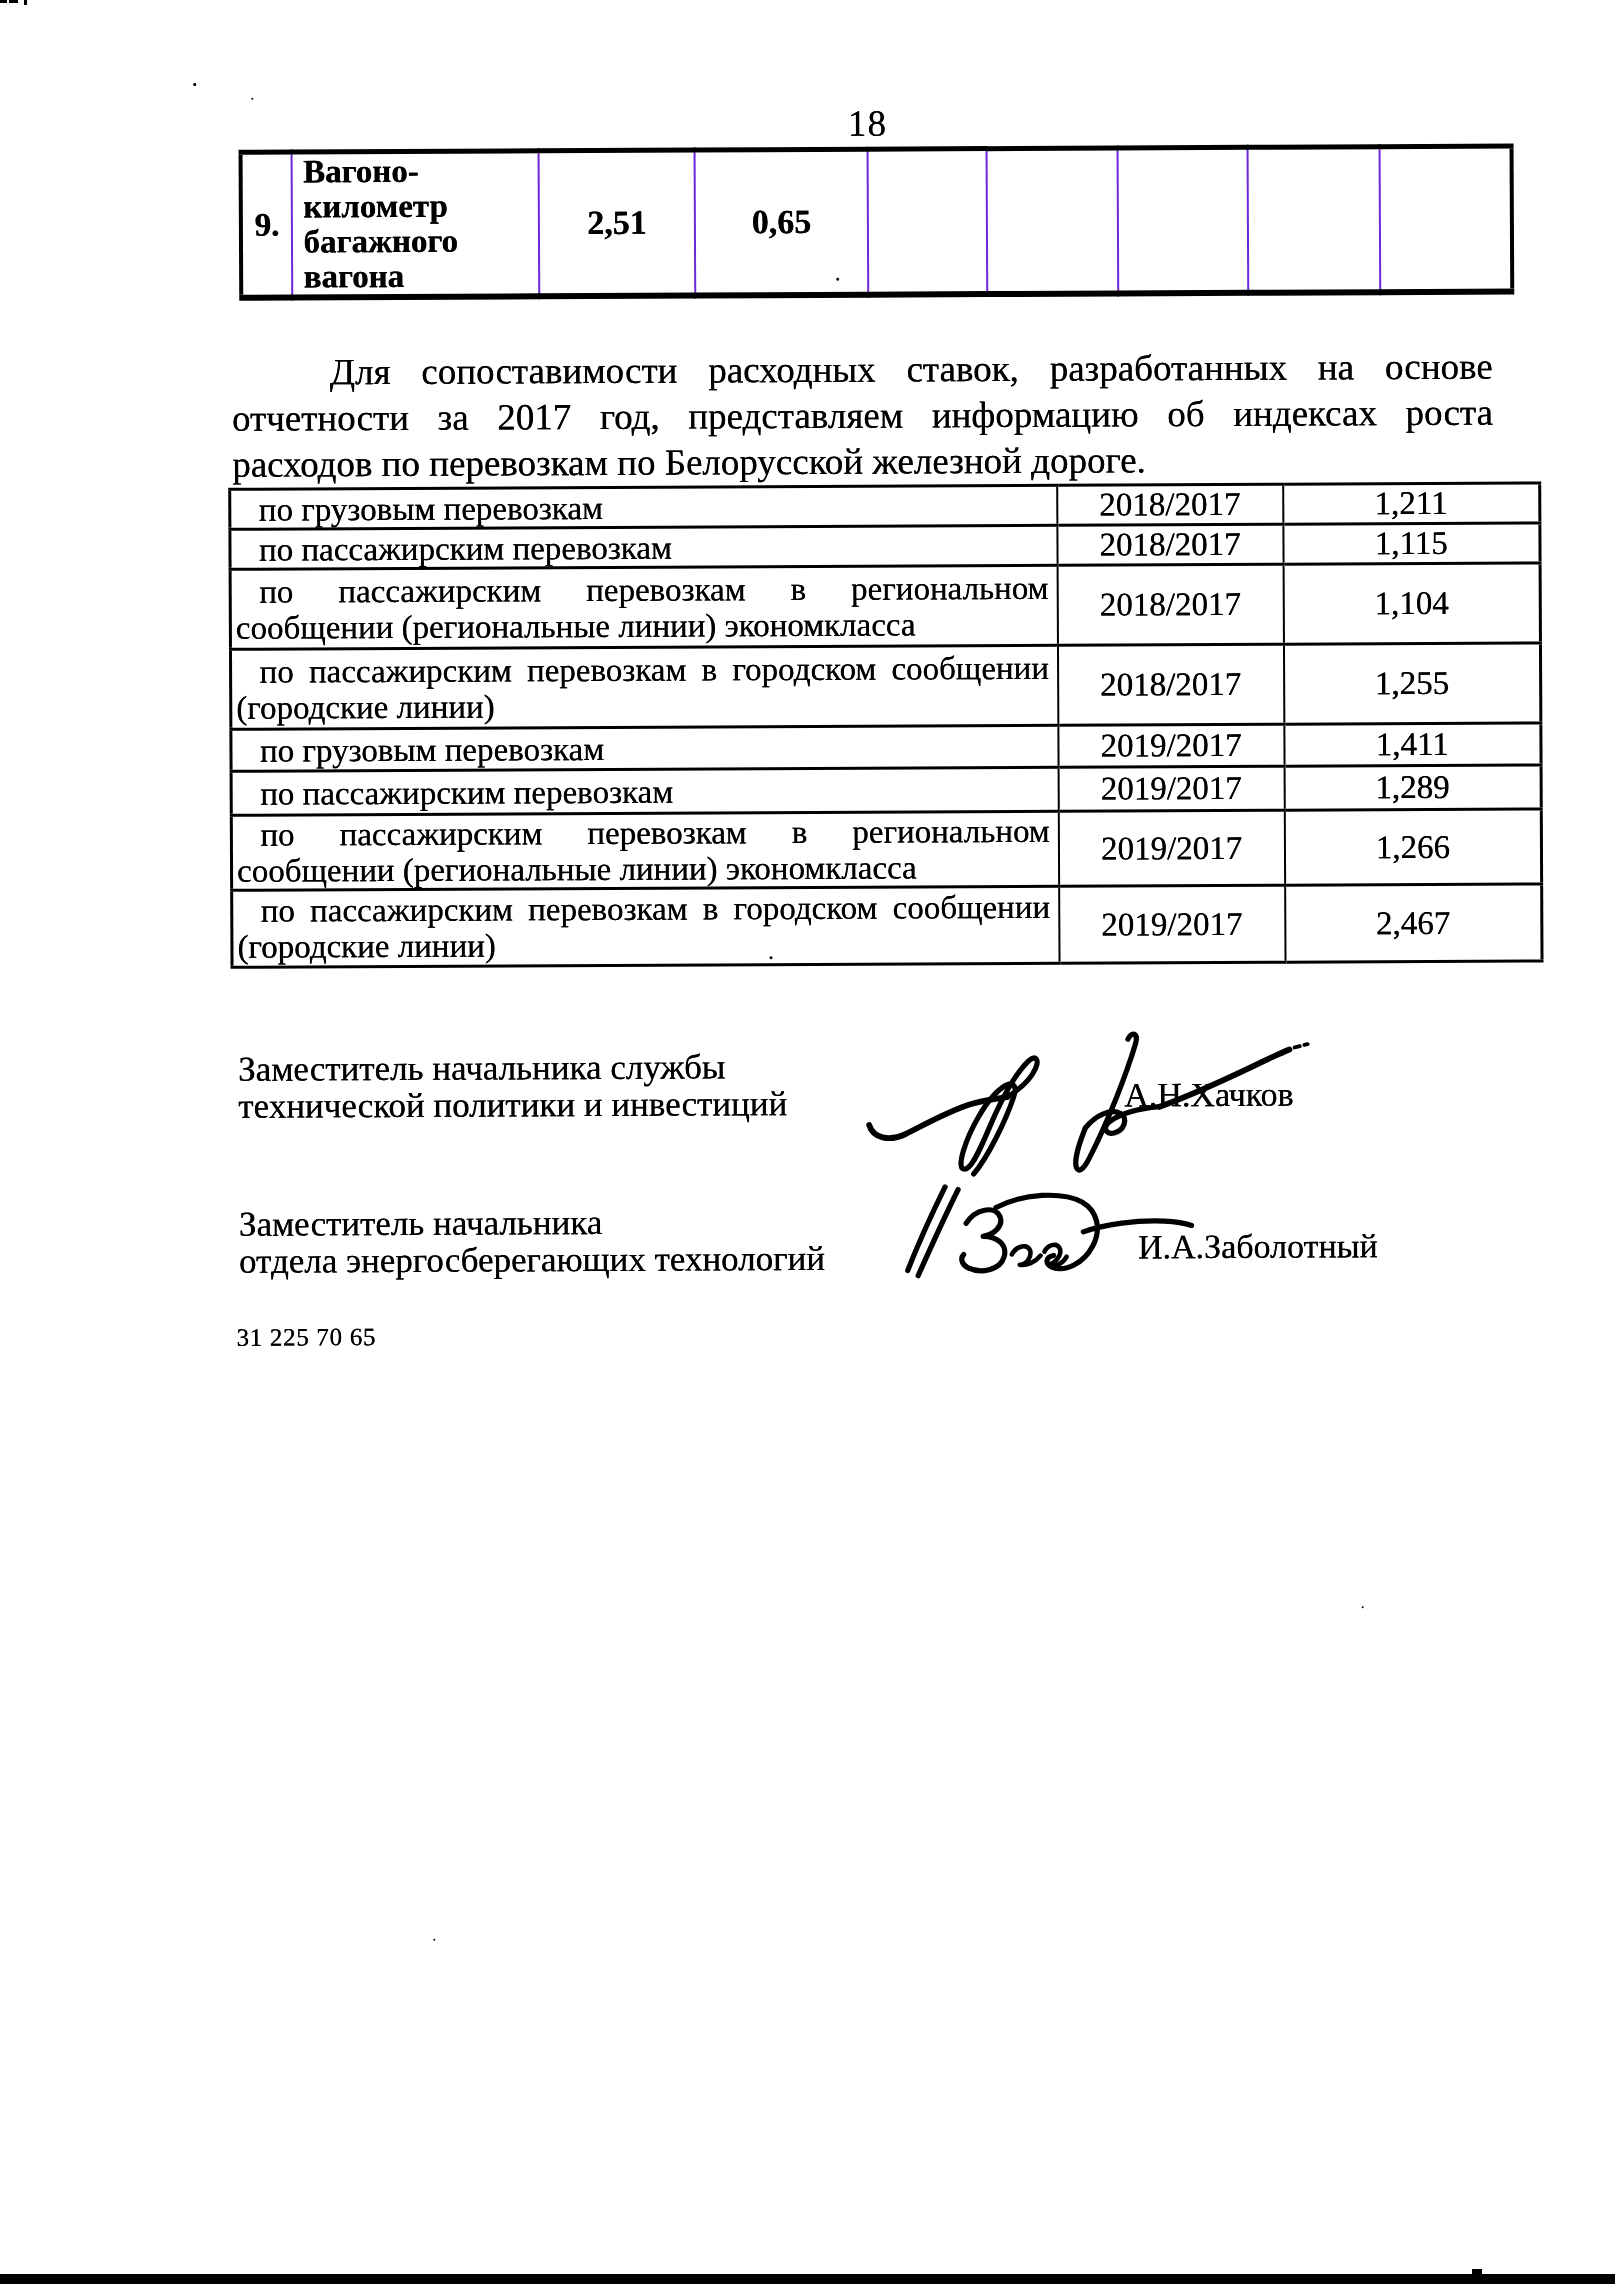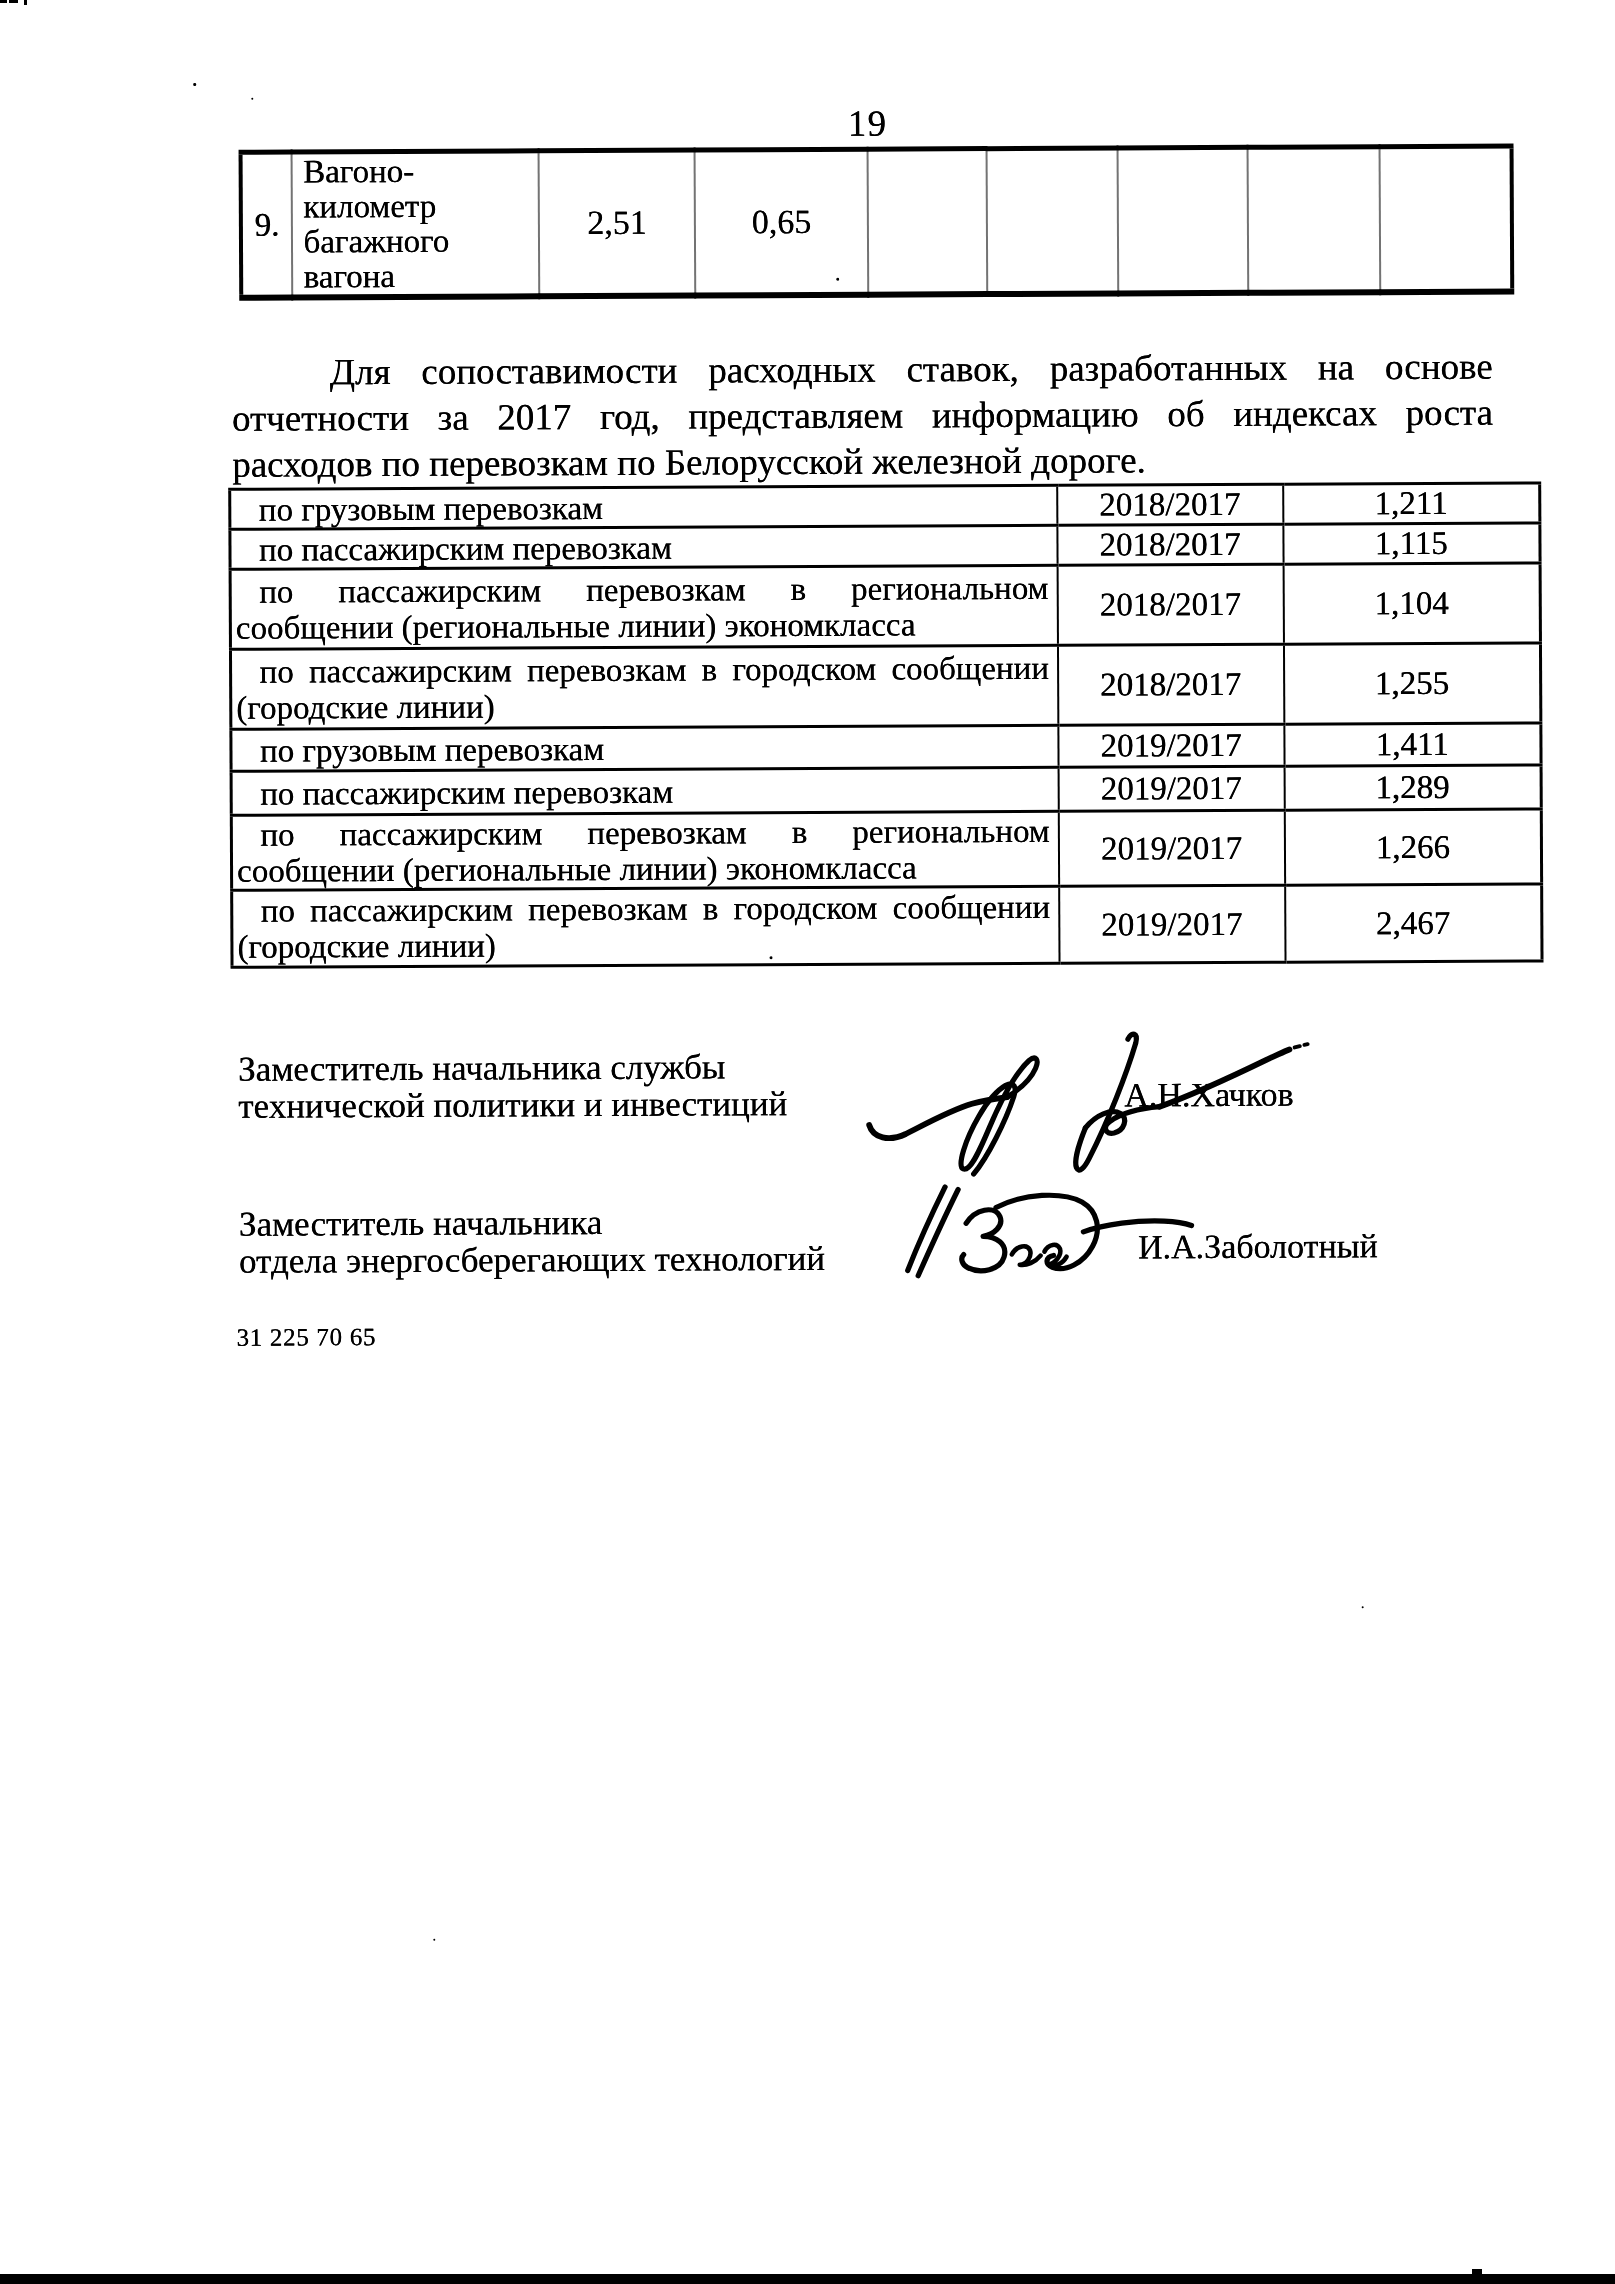--- a/index.html
+++ b/index.html
@@ -7,21 +7,21 @@
         font-family:"Liberation Serif","DejaVu Serif",serif;color:#000;}
   #scan{position:absolute;inset:0;transform:rotate(-0.28deg);transform-origin:808px 652px;}
   .ink{text-shadow:0.3px 0 0 currentColor;}
 
   
   #page-number{position:absolute;left:834px;top:102px;width:72px;text-align:center;
                font-size:37px;letter-spacing:1.3px;}
 
   
   #table1{position:absolute;left:241px;top:147px;border-collapse:collapse;table-layout:fixed;}
-  #table1 td{border:2px solid #737373;padding:0;vertical-align:middle;font-size:33px;}
+  #table1 td{border:2px solid #6d28d9;padding:0;vertical-align:middle;font-size:33px;font-weight:bold;}
   #table1{border:4.6px solid #000;border-top-width:5.9px;border-bottom-width:6.5px;}
   #table1 .t1-num{text-align:center;}
   #table1 .t1-label div{line-height:35px;padding-left:10.4px;white-space:nowrap;}
   #table1 .t1-val{text-align:center;font-size:34px;}
 
   
   #paragraph{position:absolute;left:233px;top:347px;width:1261px;font-size:37px;line-height:46px;}
   #paragraph .p-line{width:100%;}
   #paragraph .p-just{text-align:justify;text-align-last:justify;}
   #paragraph .p-indent{text-indent:98px;}
@@ -52,21 +52,21 @@
   .art{position:absolute;background:#000;}
   .dot{border-radius:50%;}
   #bottom-bar{position:absolute;left:0;top:2274px;width:1616px;height:9.8px;background:#000;}
 </style>
 </head>
 <body>
 
 <div id="page">
   <div id="scan">
 
-    <div id="page-number" class="ink">19</div>
+    <div id="page-number" class="ink">18</div>
 
     <table id="table1">
       <colgroup>
         <col style="width:51px">
           <col style="width:247px">
           <col style="width:156px">
           <col style="width:173px">
         <col style="width:119px">
           <col style="width:131px">
           <col style="width:130px">

